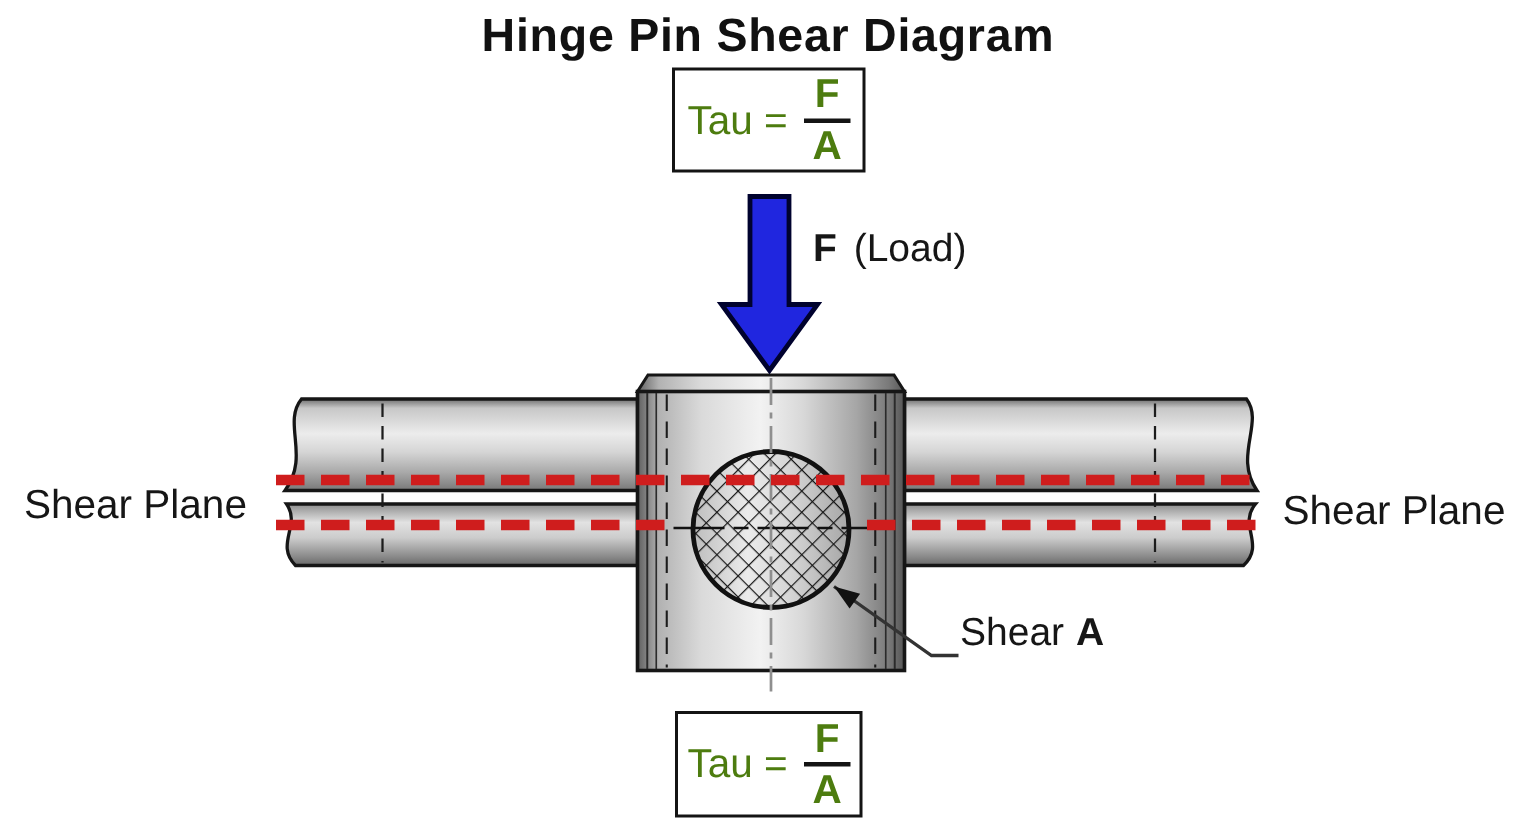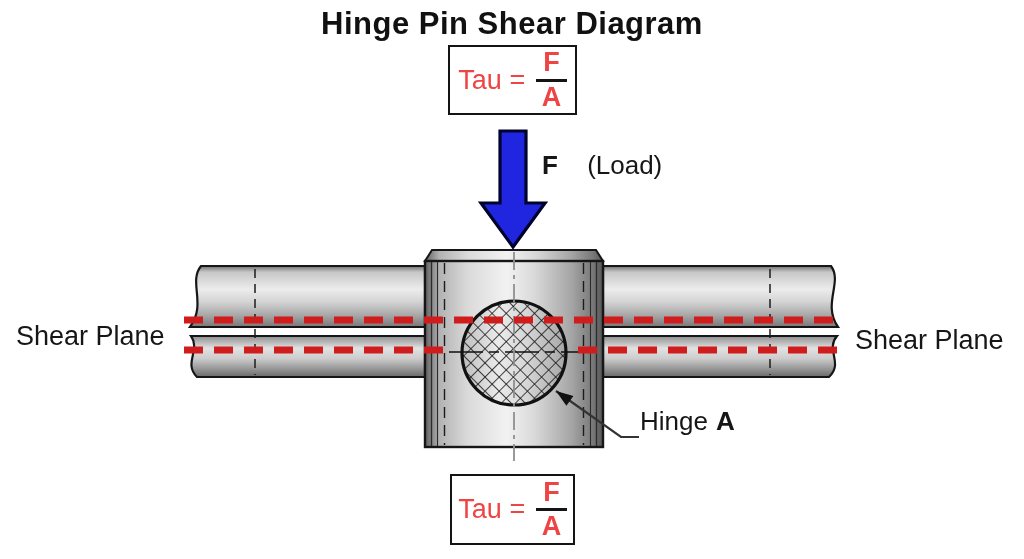--- a/index.html
+++ b/index.html
@@ -9,29 +9,29 @@
   }
   .stage svg{position:absolute;left:0;top:0;}
   .overlay{position:absolute;white-space:nowrap;}
   .title{
     left:0;top:6px;width:1024px;text-align:center;
     font-size:31px;font-weight:bold;letter-spacing:0.5px;color:#111;
   }
   .formula-box{
     position:absolute;border:2px solid #141414;background:transparent;
     display:flex;align-items:center;justify-content:center;gap:11px;
-    font-size:27px;color:#ef4444;text-align:right;
+    font-size:27px;color:#4d7c0f;text-align:right;
   }
   .formula-box .lhs{font-weight:normal;}
   .frac{display:inline-flex;flex-direction:column;align-items:center;font-weight:bold;line-height:1.08;}
   .frac .num{border-bottom:3px solid #141414;padding:0 7px 1px 7px;}
   .frac .den{padding-top:1px;}
   .load-label{left:542px;top:150px;font-size:26px;}
   .load-label .sym{font-weight:bold;}
-  .load-label .rest{margin-left:22px;}
+  .load-label .rest{margin-left:4px;}
   .shear-left{left:16px;top:321px;font-size:27px;}
   .shear-right{left:855px;top:325px;font-size:27px;}
   .cross-label{left:640px;top:404px;font-size:26px;line-height:34px;white-space:nowrap;}
   .cross-label .sym{font-weight:bold;margin-left:8px;}
 </style>
 </head>
 <body>
 
 <div class="stage">
 
@@ -131,21 +131,21 @@
 
   <div class="overlay load-label">
     <span class="sym">F</span>
     <span class="rest">(Load)</span>
   </div>
 
   <div class="overlay shear-left">Shear Plane</div>
   <div class="overlay shear-right">Shear Plane</div>
 
   <div class="overlay cross-label">
-    <div><span>Hinge</span><span class="sym">A</span></div>
+    <div><span>Shear</span><span class="sym">A</span></div>
   </div>
 
   <div class="formula-box" style="left:450px;top:474px;width:121px;height:67px;">
     <span class="lhs">Tau =</span>
     <span class="frac">
       <span class="num">F</span>
       <span class="den">A</span>
     </span>
   </div>
 

